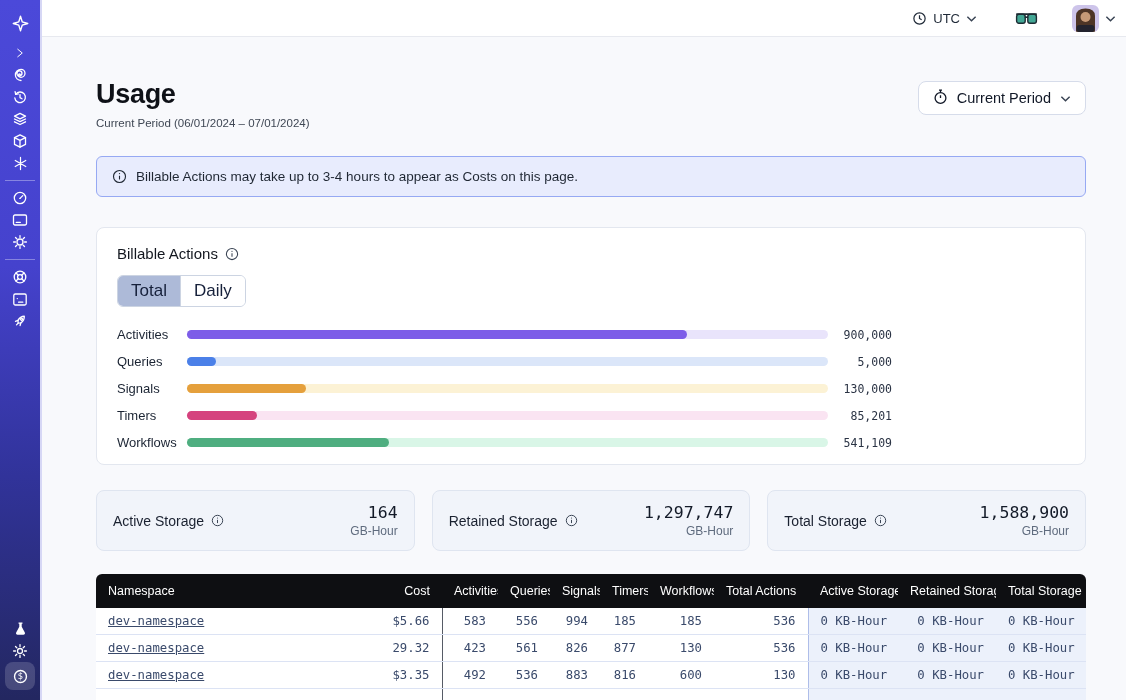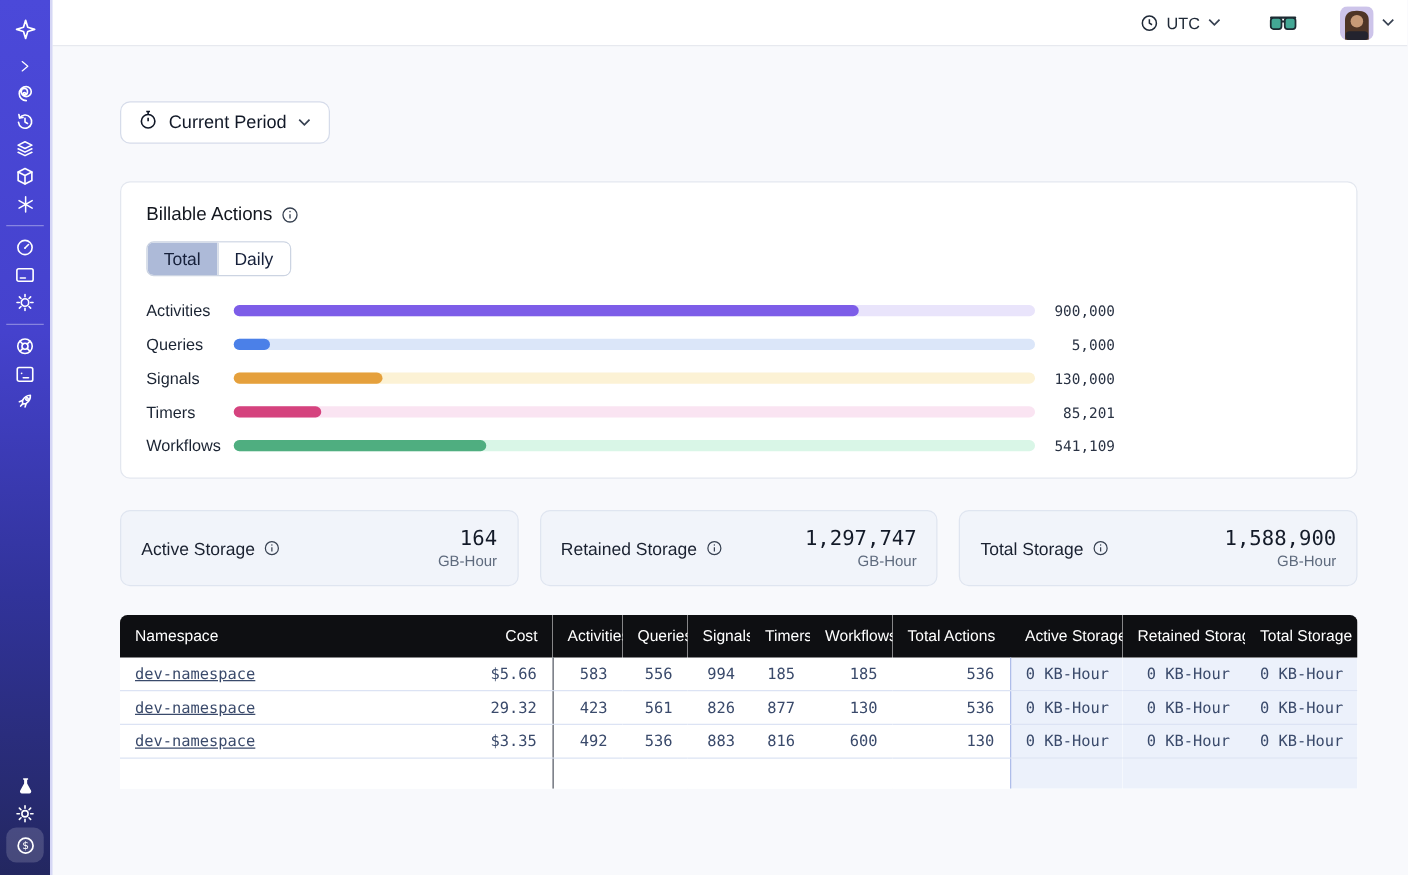--- a/index.html
+++ b/index.html
@@ -71,21 +71,21 @@
   .card {
     background:#fff; border:1px solid #e3e7ef; border-radius:8px;
   }
   .billable-card { margin-top:30px; padding:17px 20px 40px 20px; position:relative; height:238px; }
   .card-title { display:flex; align-items:center; gap:7px; font-size:15px; color:#13171f; }
   .tabs {
     display:inline-flex; margin-top:13px; border:1px solid #ccd4e2; border-radius:6px;
     overflow:hidden; background:#fff;
   }
   .tab {
-    padding:5px 13px; font-size:14px; color:#16203a; background:#fff; border:none;
+    padding:5px 13px; font-size:17px; color:#16203a; background:#fff; border:none;
     cursor:pointer; font-family:"Liberation Sans",sans-serif;
   }
   .tab + .tab { border-left:1px solid #ccd4e2; }
   .tab.active { background:#adbad8; }
 
   .bars { margin-top:23px; width:775px; }
   .bar-row { display:flex; align-items:center; margin-bottom:18px; height:9px; }
   .bar-row:last-child { margin-bottom:0; }
   .bar-label { width:70px; font-size:13px; color:#1b2433; flex:none; }
   .bar-track { flex:1; height:9px; border-radius:5px; position:relative; }
@@ -309,36 +309,50 @@
       <svg width="11" height="8" viewBox="0 0 12 8" fill="none" stroke="#374151" stroke-width="1.5">
         <polyline points="1.5,1.5 6,6 10.5,1.5"></polyline>
       </svg>
     </span>
   </div>
 </header>
 
 <main class="main">
 
   <div class="title-row">
+    <div>
+      <h1 class="page-title">Usage</h1>
+      <div class="page-subtitle">Current Period (06/01/2024 – 07/01/2024)</div>
+    </div>
     <button class="period-btn">
       <span>
         <svg width="15" height="16" viewBox="0 0 15 16" fill="none" stroke="#111827" stroke-width="1.3">
           <circle cx="7.5" cy="9" r="5.4"></circle>
             <path d="M6 1.2h3M7.5 1.4v2.2M7.5 9V6.2"></path>
         </svg>
       </span>
       <span>Current Period</span>
       <span>
         <svg width="11" height="8" viewBox="0 0 12 8" fill="none" stroke="#374151" stroke-width="1.5">
           <polyline points="1.5,1.5 6,6 10.5,1.5"></polyline>
         </svg>
       </span>
     </button>
   </div>
 
+  <div class="banner">
+    <span class="info-ic">
+      <svg width="15" height="15" viewBox="0 0 16 16" fill="none" stroke="#1f2733" stroke-width="1.2">
+        <circle cx="8" cy="8" r="6.4"></circle>
+          <path d="M8 7.2v4"></path>
+          <circle cx="8" cy="4.9" r="0.7" fill="#1f2733" stroke="none"></circle>
+      </svg>
+    </span>
+    <span>Billable Actions may take up to 3-4 hours to appear as Costs on this page.</span>
+  </div>
 
   <section class="card billable-card">
     <div class="card-title">
       <span>Billable Actions</span>
       <span class="info-ic">
         <svg width="14" height="14" viewBox="0 0 16 16" fill="none" stroke="#374151" stroke-width="1.2">
           <circle cx="8" cy="8" r="6.4"></circle>
             <path d="M8 7.2v4"></path>
             <circle cx="8" cy="4.9" r="0.7" fill="#374151" stroke="none"></circle>
         </svg>

